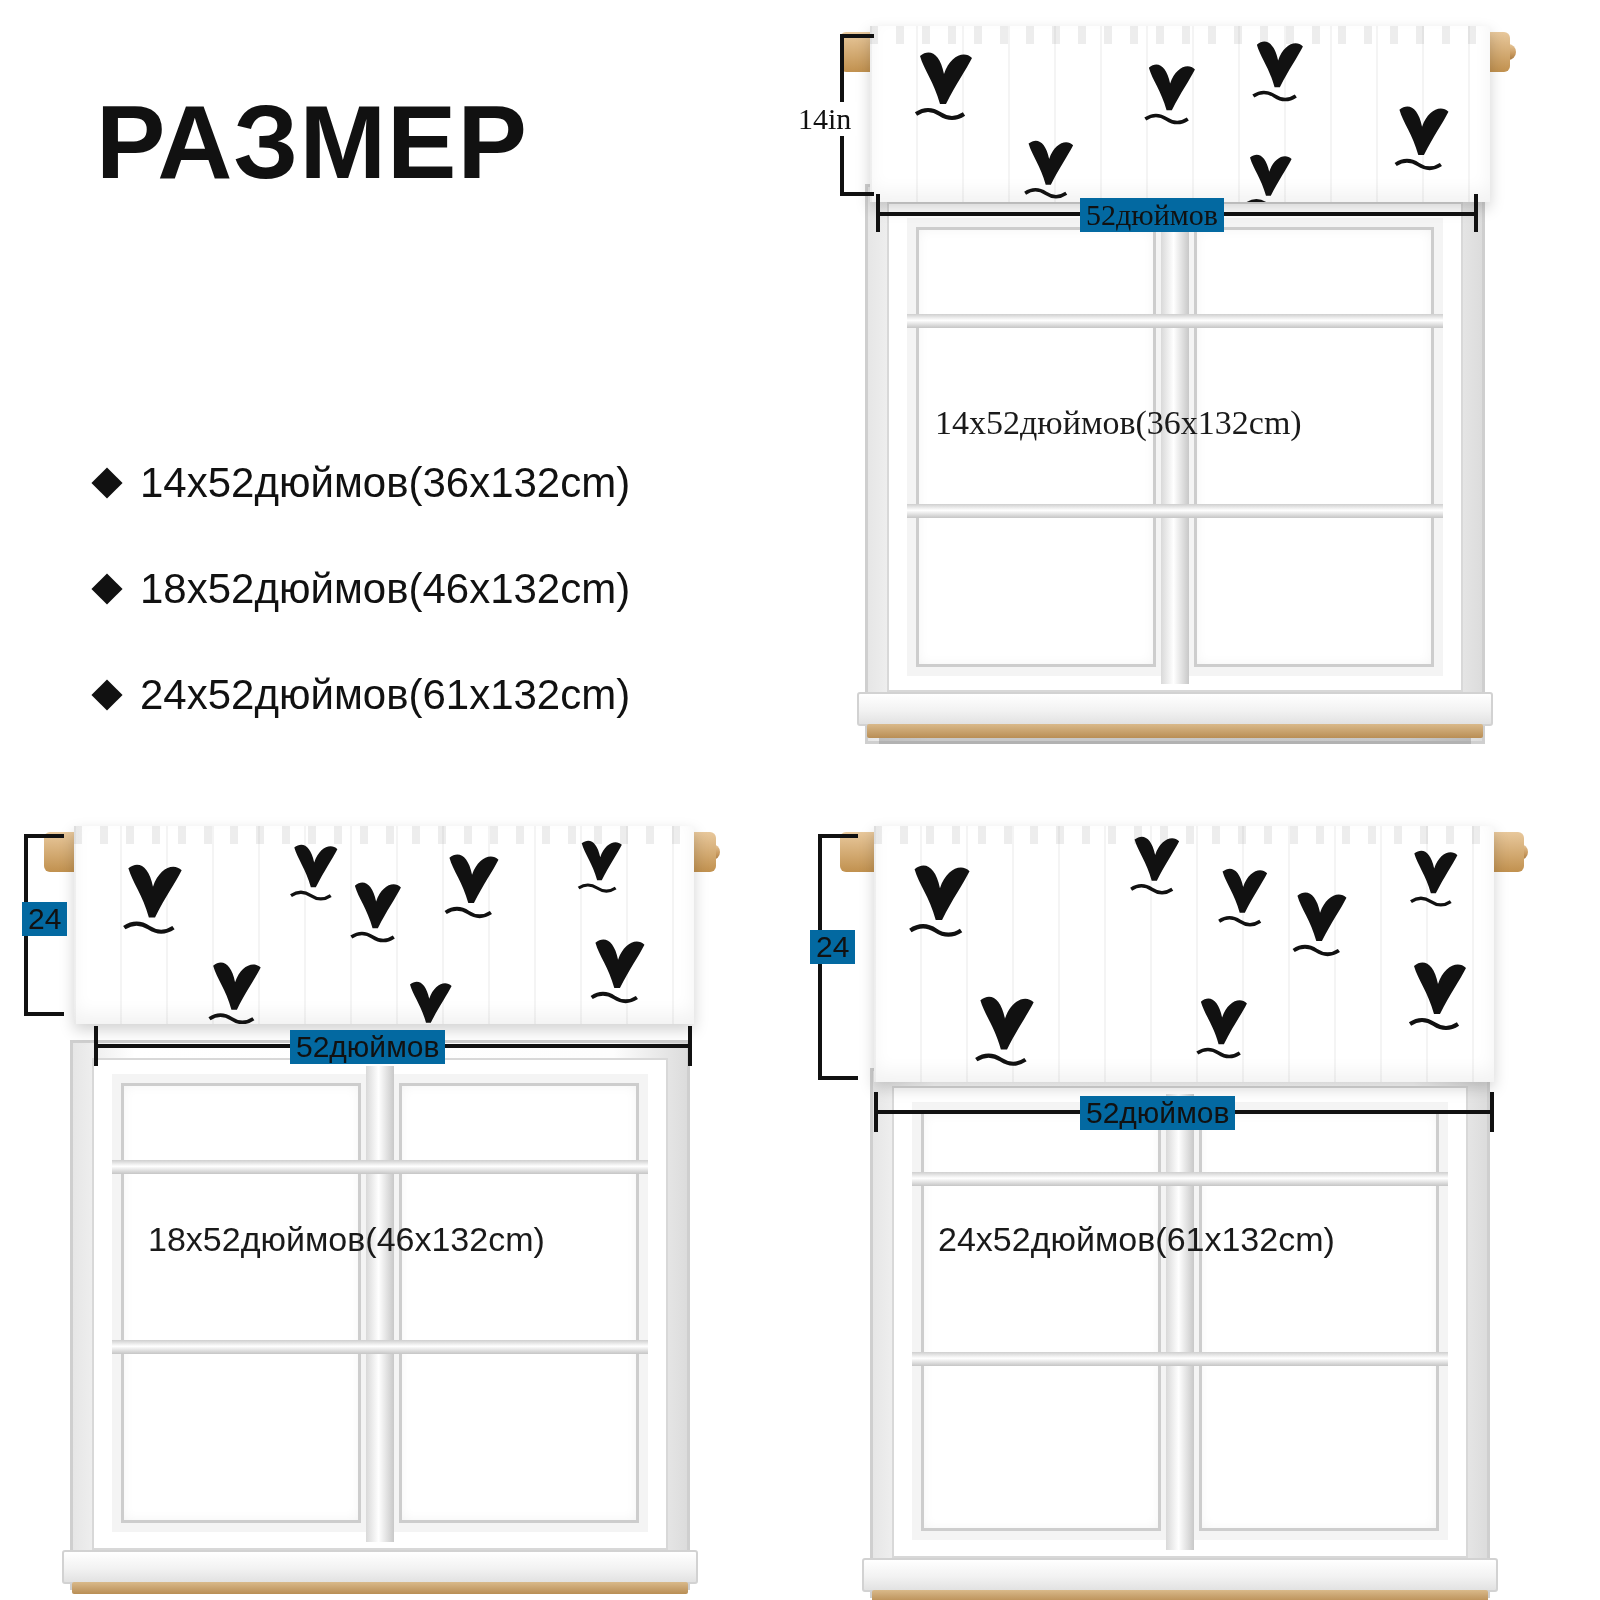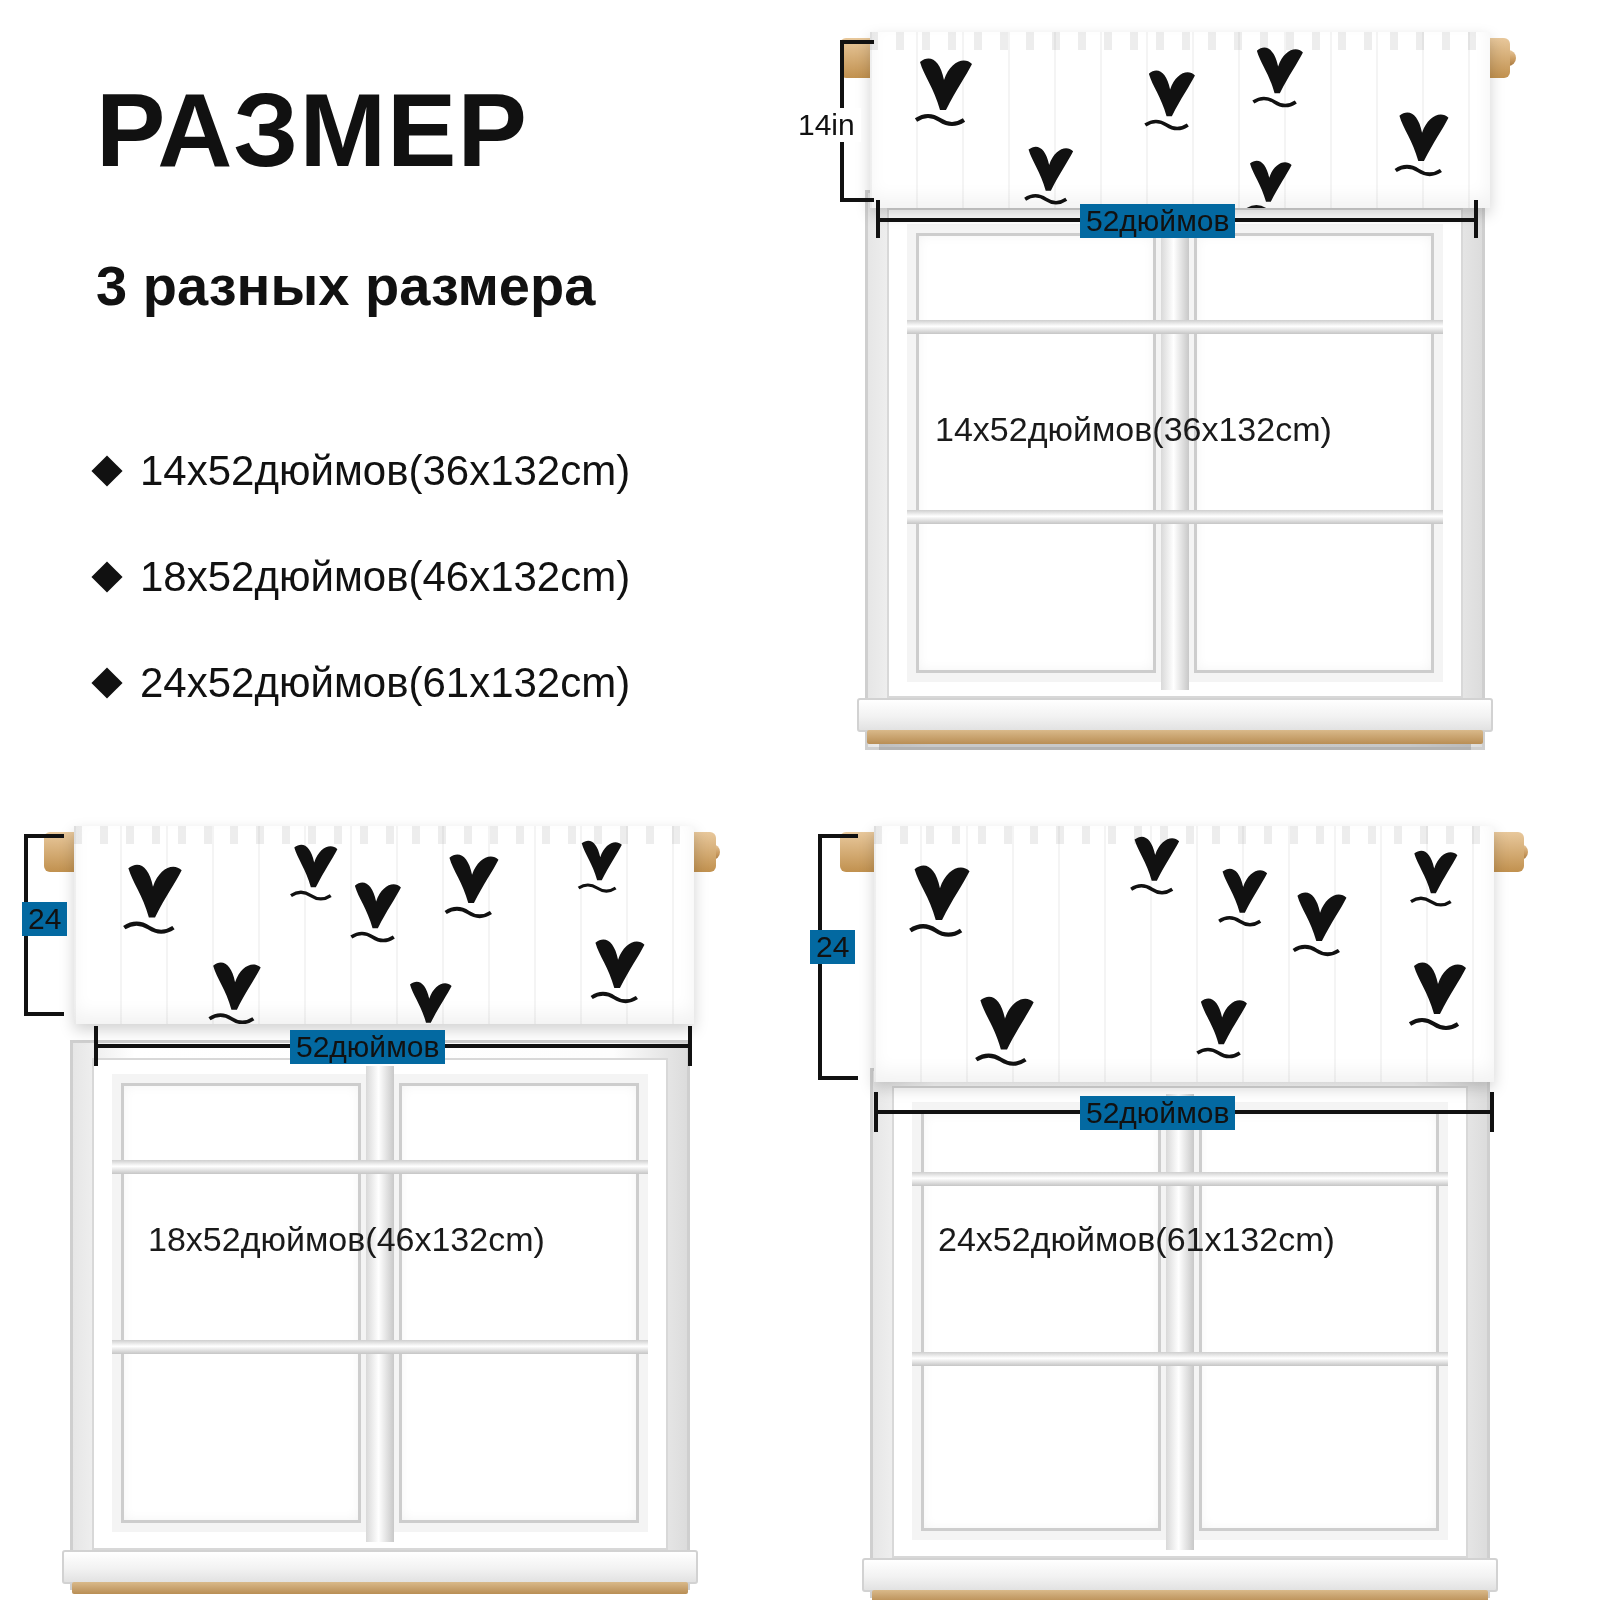--- a/index.html
+++ b/index.html
@@ -2,21 +2,21 @@
 <html><head>
 <meta charset="utf-8">
 <style>
   html,body{margin:0;padding:0;background:#ffffff;}
   body{width:1600px;height:1600px;position:relative;overflow:hidden;
        font-family:"Liberation Sans", sans-serif;color:#111;}
 
   .panel{position:absolute;}
 
   
-  #info{left:0;top:0;width:840px;height:790px;}
+  #info{left:0;top:12px;width:840px;height:790px;}
   #title{position:absolute;left:96px;top:78px;font-size:104px;font-weight:700;letter-spacing:1px;line-height:1;}
   #subtitle{position:absolute;left:96px;top:258px;font-size:56px;font-weight:700;line-height:1;}
   .bullet-row{position:absolute;left:96px;display:flex;align-items:center;gap:22px;}
   .diamond{width:22px;height:22px;background:#111;transform:rotate(45deg);flex:none;}
   .bullet-text{font-size:42px;line-height:1;white-space:nowrap;}
   #b0{top:450px;}
   #b1{top:556px;}
   #b2{top:662px;}
 
   
@@ -58,37 +58,36 @@
   .mlabel.big{font-size:30px;}
   .caption{position:absolute;font-size:34px;white-space:nowrap;color:#1a1a1a;}
 
   .tail{position:absolute;}
 </style>
 </head>
 <body>
 
 <div class="panel" id="info">
   <div id="title">РАЗМЕР</div>
-  <div id="subtitle">3 разных размера</div>
 
   <div class="bullet-row" id="b0">
     <span class="diamond"></span>
     <span class="bullet-text">14x52дюймов(36x132cm)</span>
   </div>
   <div class="bullet-row" id="b1">
     <span class="diamond"></span>
     <span class="bullet-text">18x52дюймов(46x132cm)</span>
   </div>
   <div class="bullet-row" id="b2">
     <span class="diamond"></span>
     <span class="bullet-text">24x52дюймов(61x132cm)</span>
   </div>
 </div>
 
-<div class="panel" id="p1" style="left:840px;top:10px;width:760px;height:780px;">
+<div class="panel" id="p1" style="left:840px;top:4px;width:760px;height:780px;font-family:Liberation Serif, serif;">
 
   <div class="window-unit" style="left:25px;top:180px;width:620px;height:560px;">
     <div class="win-outer"></div>
     <div class="win-inner" style="left:22px;top:18px;width:576px;height:490px;"></div>
     <div class="sash" style="left:42px;top:34px;width:258px;height:458px;"></div>
     <div class="sash" style="left:320px;top:34px;width:258px;height:458px;"></div>
     <div class="mullion" style="left:296px;top:26px;width:28px;height:474px;"></div>
     <div class="rail" style="left:42px;top:130px;width:536px;height:14px;"></div>
     <div class="rail" style="left:42px;top:320px;width:536px;height:14px;"></div>
     <div class="sill" style="left:-8px;top:508px;width:636px;height:34px;"></div>

